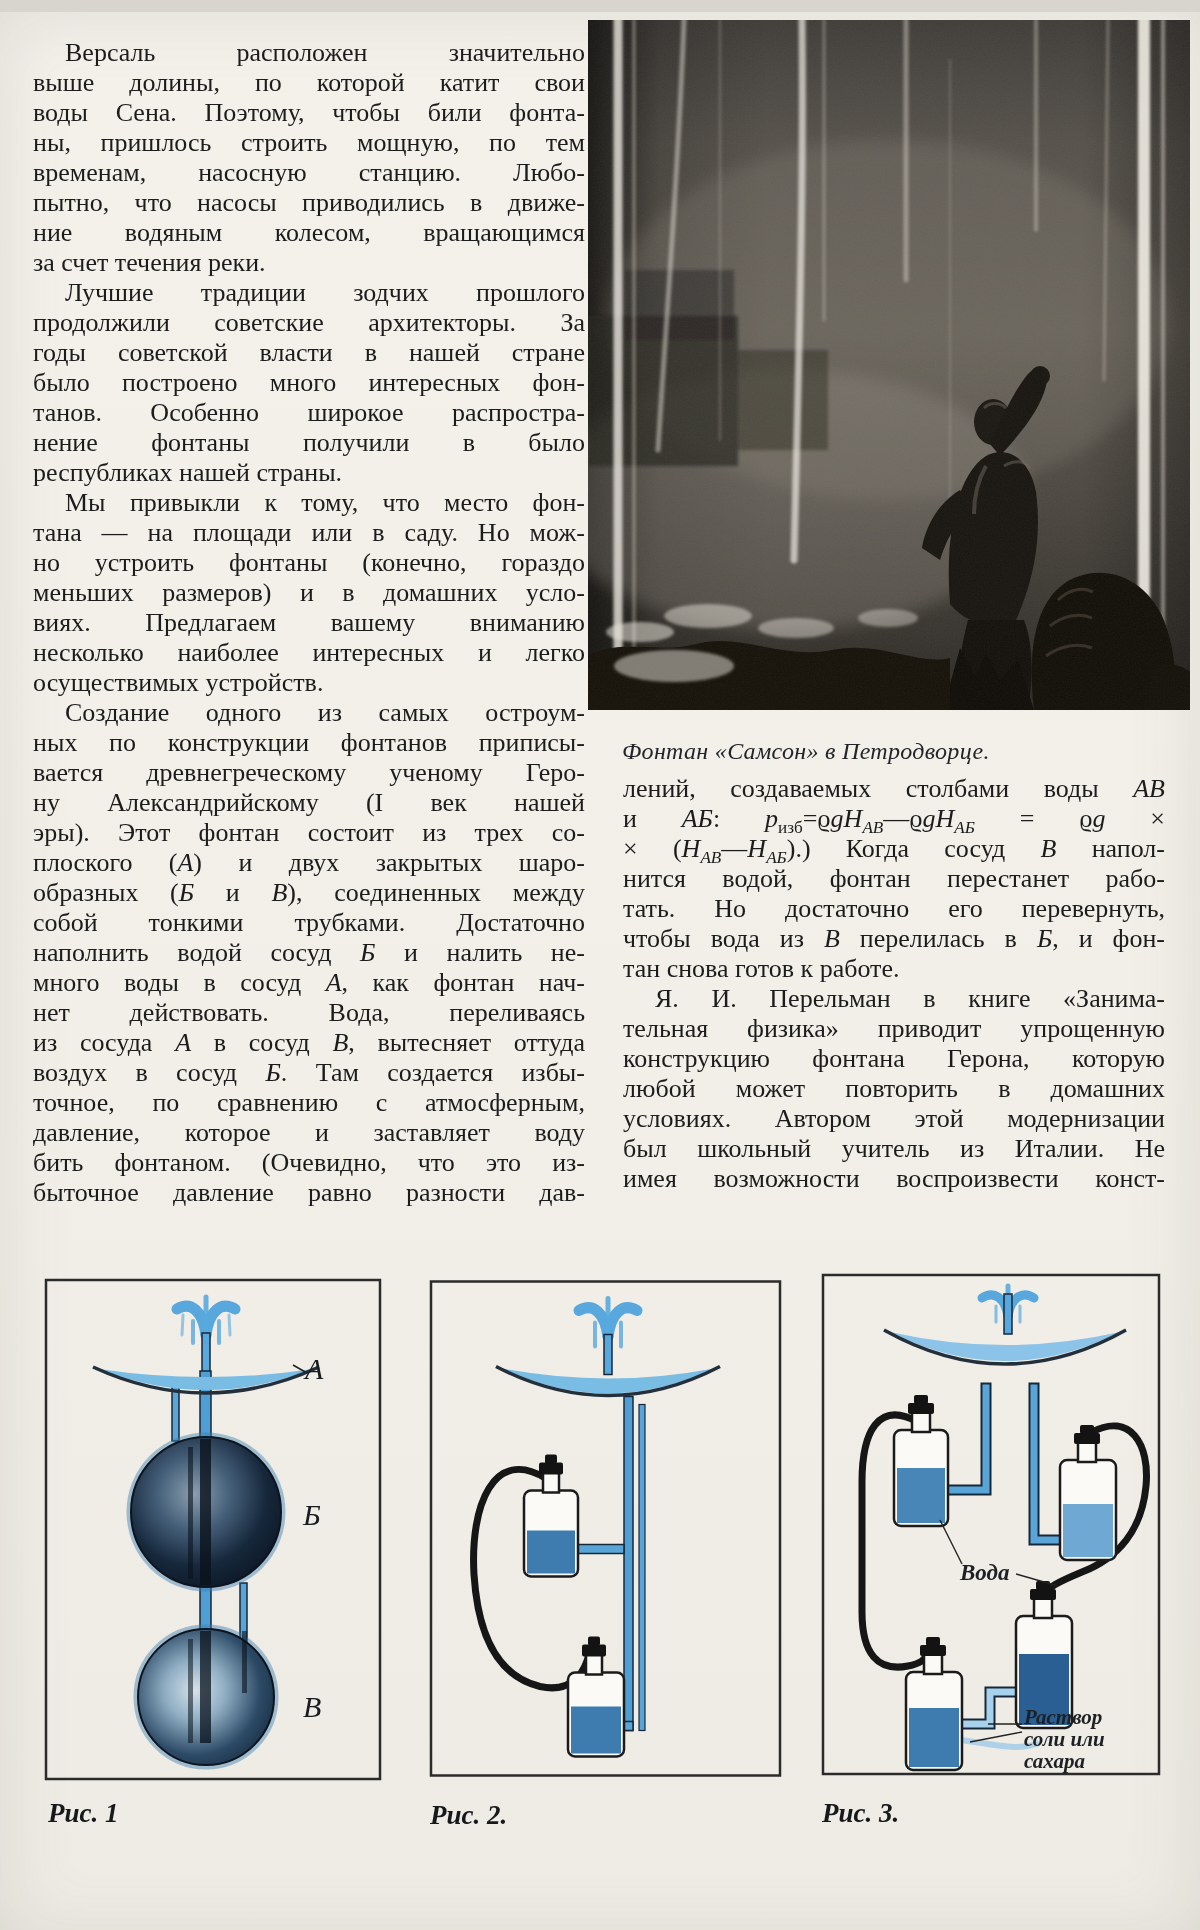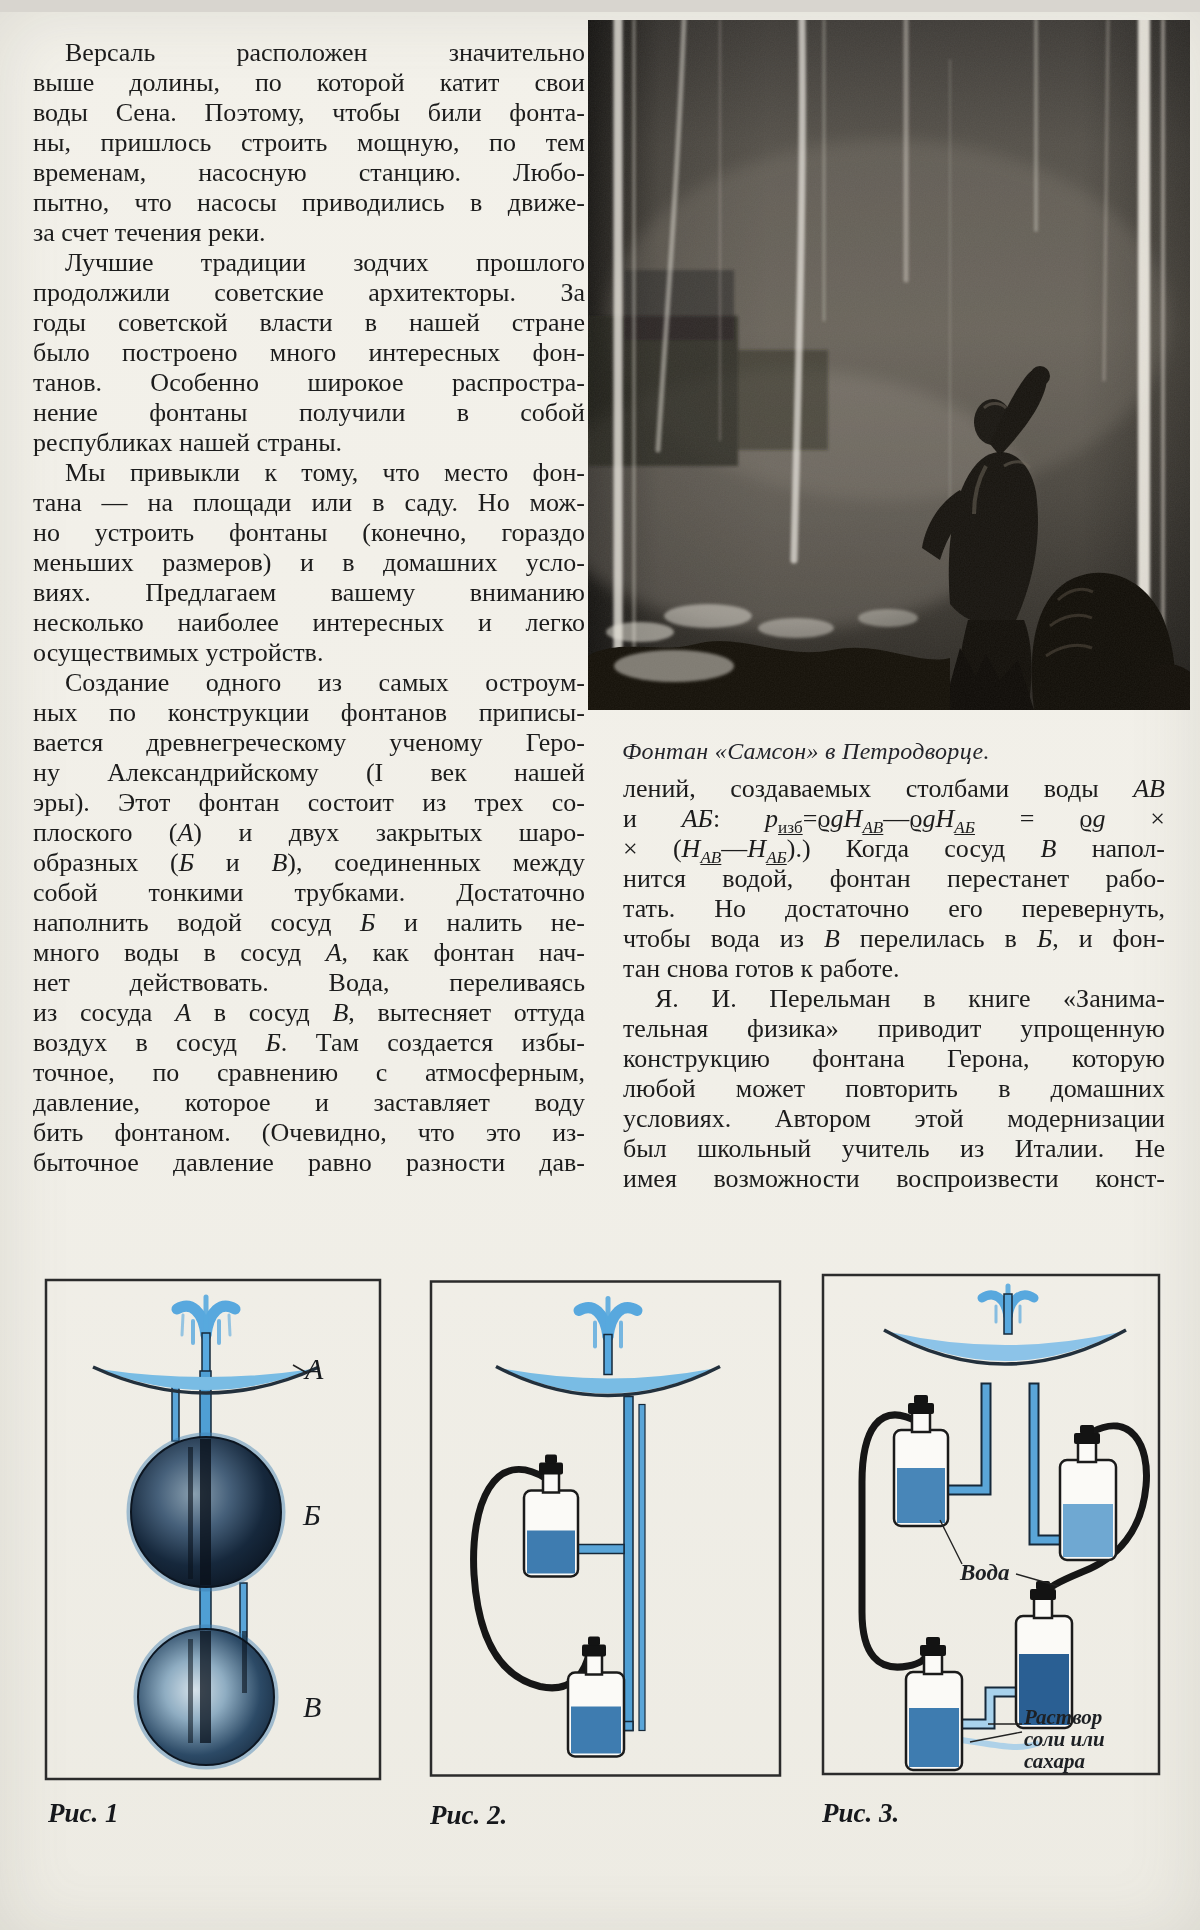--- a/index.html
+++ b/index.html
@@ -7,21 +7,21 @@
     background:linear-gradient(180deg,#f3f1ea 0%,#f1efe8 55%,#edebe3 100%);
     box-shadow:inset 0 0 70px rgba(115,110,98,.16);
     font-family:"Liberation Serif","DejaVu Serif",serif;color:#1c1c1c;}
   .col{position:absolute;font-size:26px;}
   #colLeft{left:33px;top:26px;width:552px;}
   #colRight{left:623px;top:762px;width:542px;}
   .line{height:30px;line-height:30px;text-align:justify;text-align-last:justify;white-space:normal;}
   .line.end{text-align-last:left;}
   .line.ind{text-indent:32px;}
   .line i{font-style:italic;}
-  sub{font-size:66%;line-height:0;text-decoration:underline;}
+  sub{font-size:66%;line-height:0;}
   .photo{position:absolute;left:588px;top:8px;width:602px;height:690px;background:#3a3835;}
   .photo svg{display:block;width:100%;height:100%;}
   .photocap{position:absolute;left:622px;top:726px;width:560px;font-style:italic;
     font-size:24px;letter-spacing:.3px;color:#23242a;}
   .fig{position:absolute;}
   .fig svg{display:block;width:100%;height:100%;}
   #fig1{left:43px;top:1265px;width:340px;height:505px;}
   #fig2{left:428px;top:1265px;width:355px;height:503px;}
   #fig3{left:820px;top:1260px;width:342px;height:505px;}
   .figcap{position:absolute;font-style:italic;font-weight:bold;font-size:27px;color:#16181c;}
@@ -36,27 +36,28 @@
 
 <div class="page">
 
   <div class="col" id="colLeft">
       <div class="line ind">Версаль расположен значительно</div>
       <div class="line">выше долины, по которой катит свои</div>
       <div class="line">воды Сена. Поэтому, чтобы били фонта-</div>
       <div class="line">ны, пришлось строить мощную, по тем</div>
       <div class="line">временам, насосную станцию. Любо-</div>
       <div class="line">пытно, что насосы приводились в движе-</div>
+      <div class="line">ние водяным колесом, вращающимся</div>
       <div class="line end">за счет течения реки.</div>
       <div class="line ind">Лучшие традиции зодчих прошлого</div>
       <div class="line">продолжили советские архитекторы. За</div>
       <div class="line">годы советской власти в нашей стране</div>
       <div class="line">было построено много интересных фон-</div>
       <div class="line">танов. Особенно широкое распростра-</div>
-      <div class="line">нение фонтаны получили в собой</div>
+      <div class="line">нение фонтаны получили в было</div>
       <div class="line end">республиках нашей страны.</div>
       <div class="line ind">Мы привыкли к тому, что место фон-</div>
       <div class="line">тана — на площади или в саду. Но мож-</div>
       <div class="line">но устроить фонтаны (конечно, гораздо</div>
       <div class="line">меньших размеров) и в домашних усло-</div>
       <div class="line">виях. Предлагаем вашему вниманию</div>
       <div class="line">несколько наиболее интересных и легко</div>
       <div class="line end">осуществимых устройств.</div>
       <div class="line ind">Создание одного из самых остроум-</div>
       <div class="line">ных по конструкции фонтанов приписы-</div>

